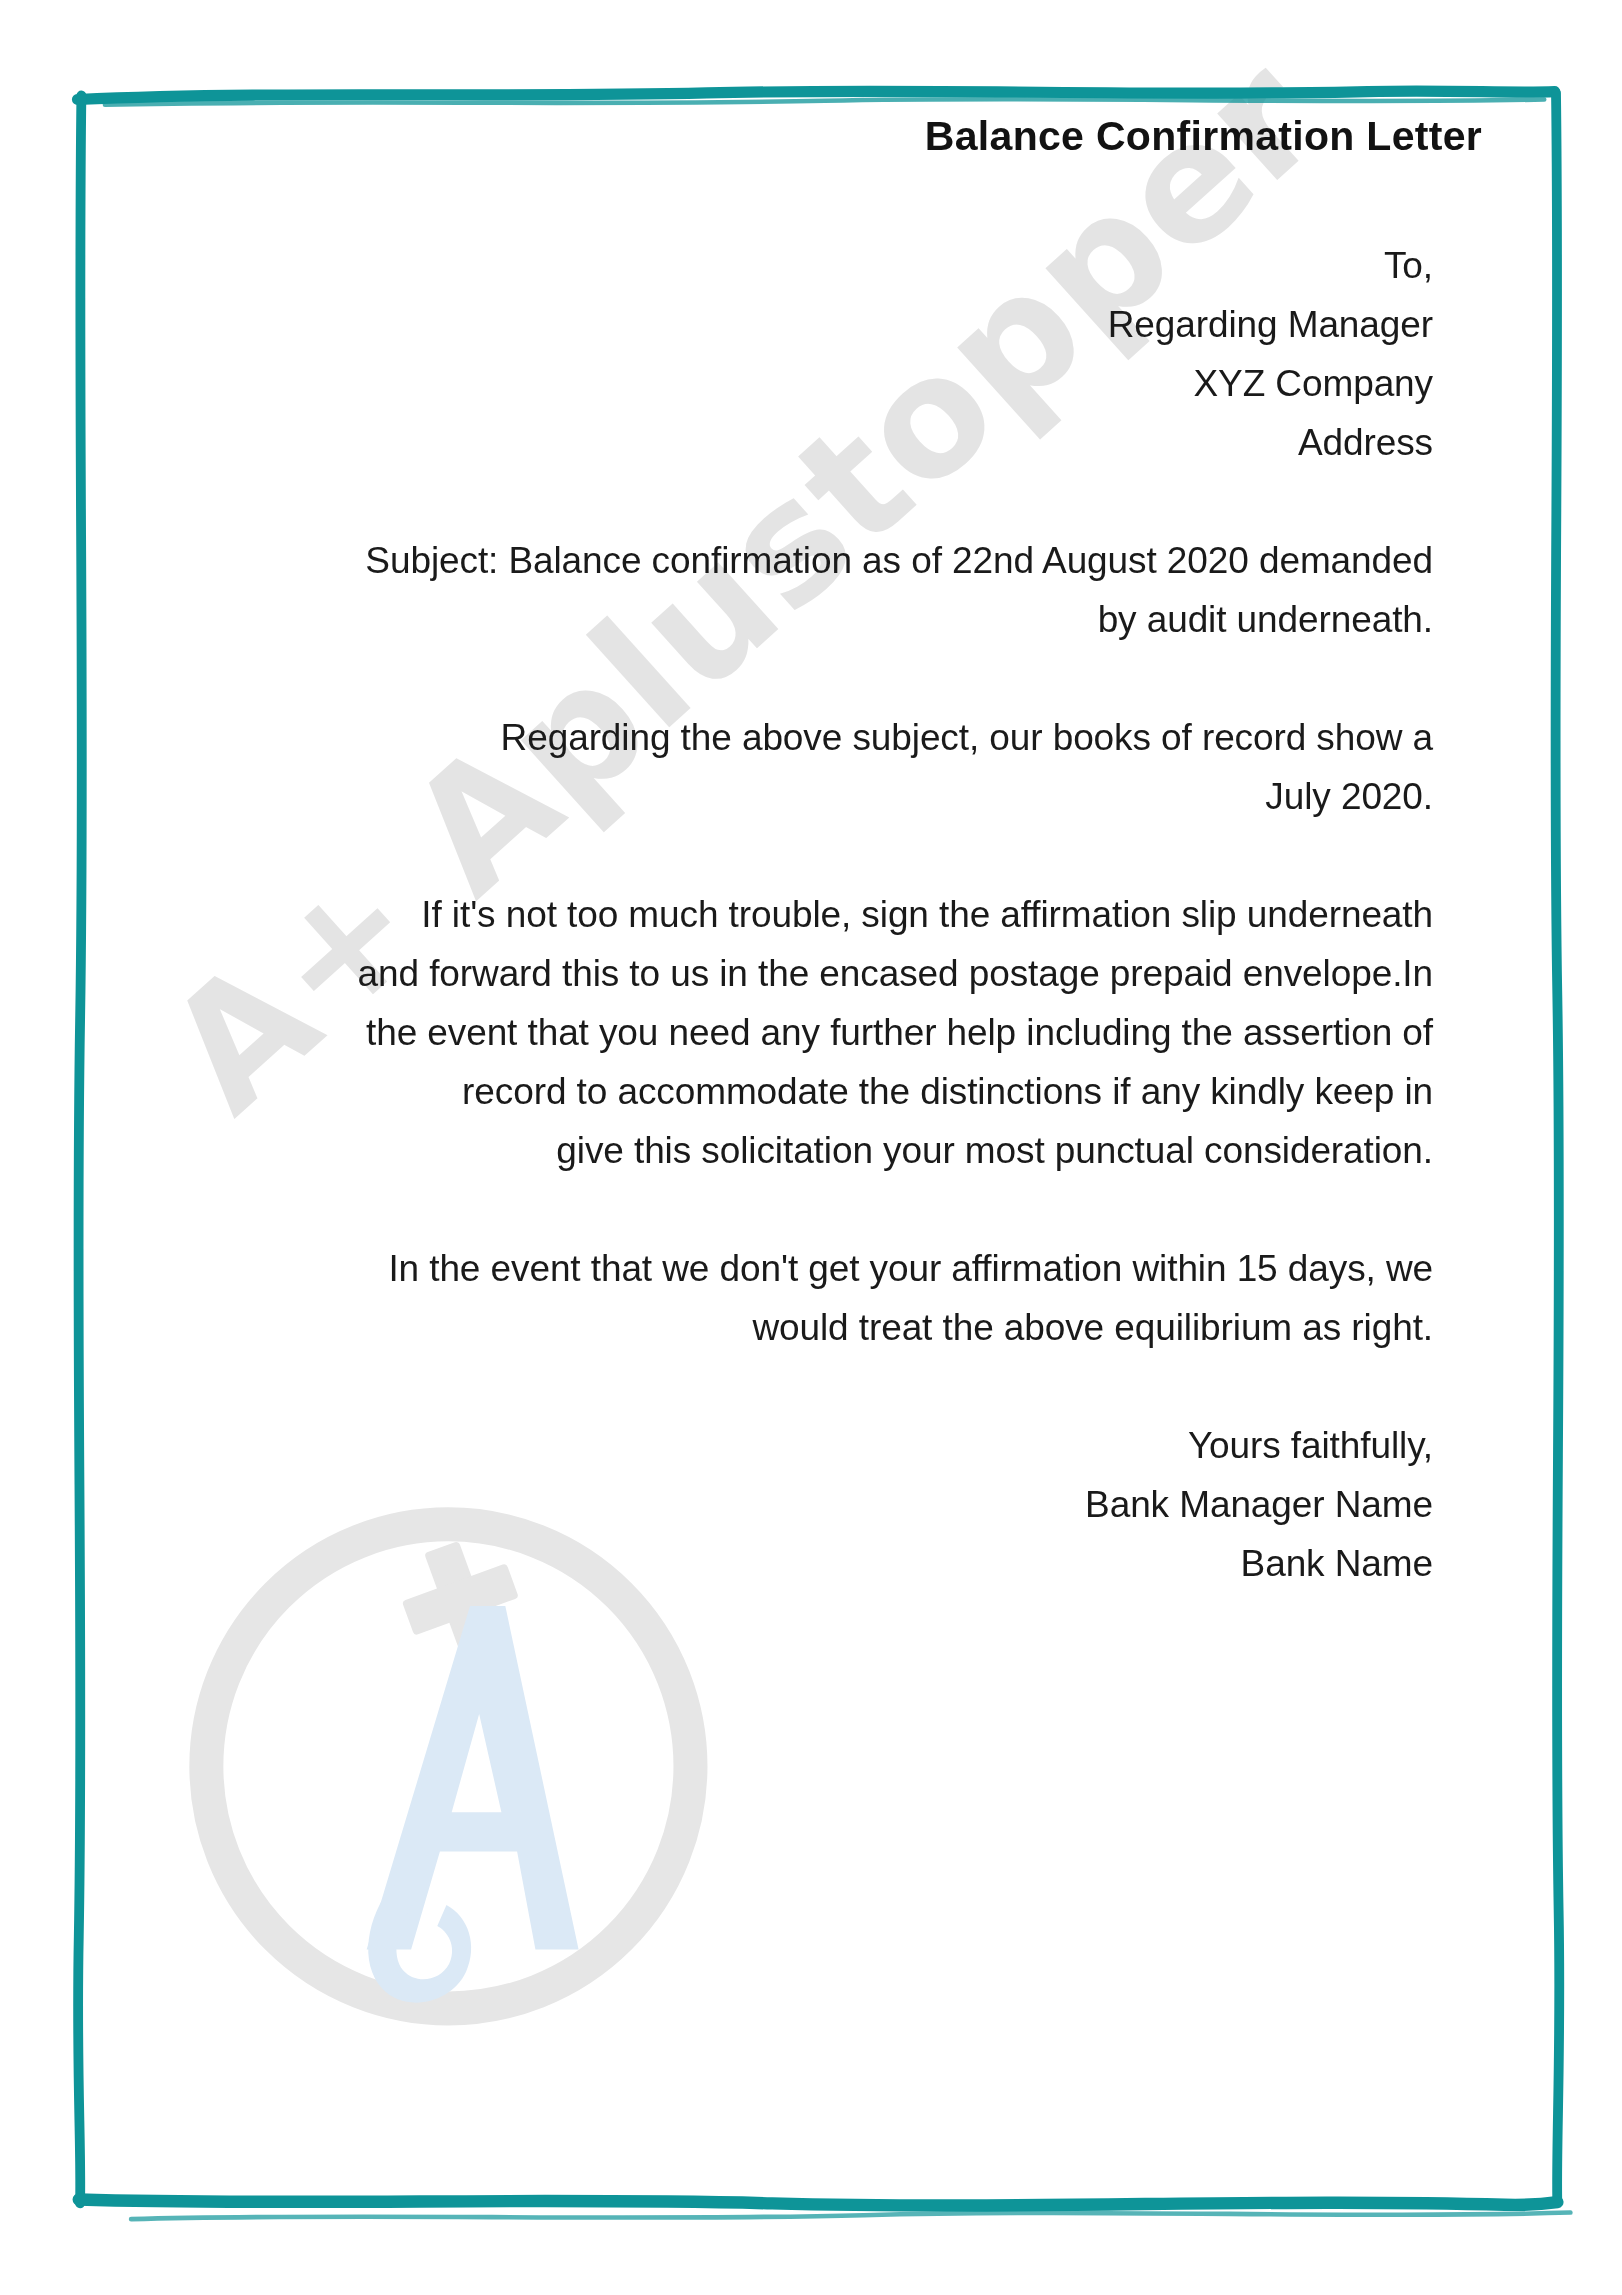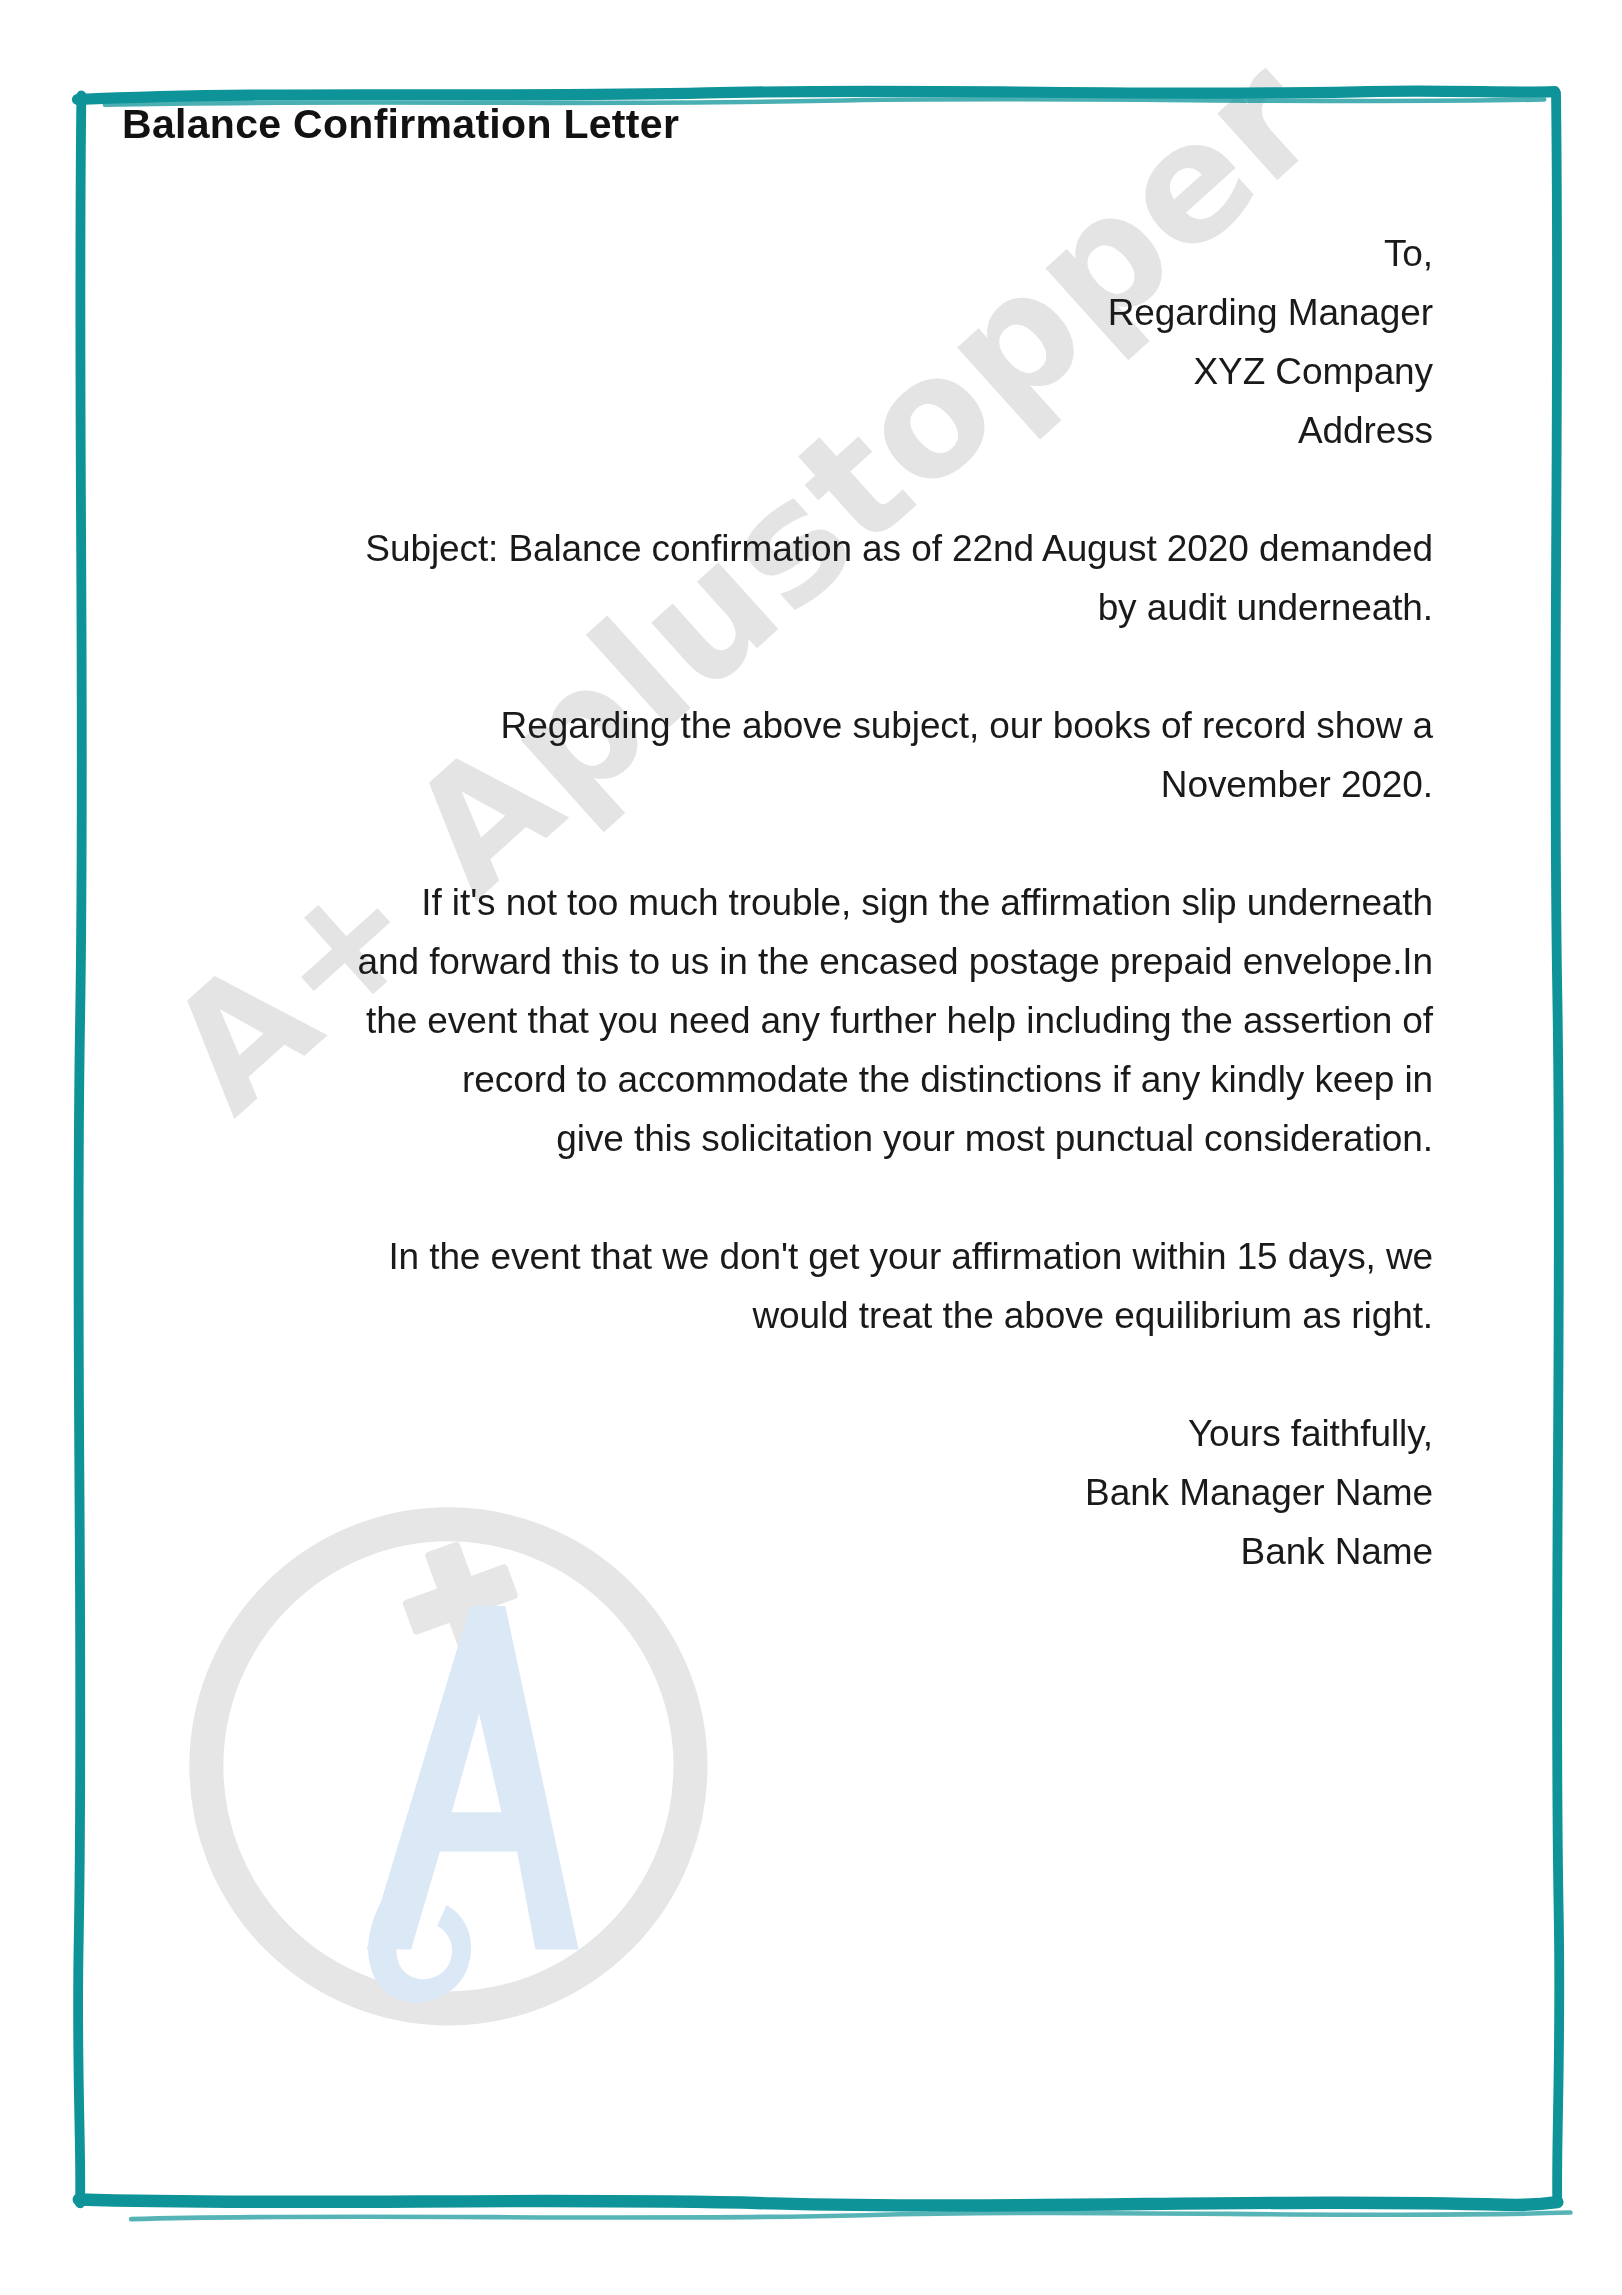--- a/index.html
+++ b/index.html
@@ -56,24 +56,24 @@
 
   
   .content {
     position: absolute;
     left: 118px;
     top: 98px;
     width: 1348px;
   }
 
   .doc-title {
-    margin: 4px;
+    margin: 16px;
     padding: 0;
     width: 1348px;
-    text-align: left;
+    text-align: right;
     font-family: "Liberation Sans", sans-serif;
     font-weight: bold;
     font-size: 41px;
     letter-spacing: 0.3px;
     color: #121212;
     line-height: 1.1;
   }
 
   .body-block {
     margin-top: 77px;
@@ -155,21 +155,21 @@
         <span class="line">Address</span>
       </p>
 
       <p class="para">
         <span class="line">Subject: Balance confirmation as of 22nd August 2020 demanded</span>
         <span class="line">by audit underneath.</span>
       </p>
 
       <p class="para">
         <span class="line">Regarding the above subject, our books of record show a</span>
-        <span class="line">November 2020.</span>
+        <span class="line">July 2020.</span>
       </p>
 
       <p class="para">
         <span class="line">If it's not too much trouble, sign the affirmation slip underneath</span>
         <span class="line">and forward this to us in the encased postage prepaid envelope.In</span>
         <span class="line">the event that you need any further help including the assertion of</span>
         <span class="line">record to accommodate the distinctions if any kindly keep in</span>
         <span class="line">give this solicitation your most punctual consideration.</span>
       </p>
 

